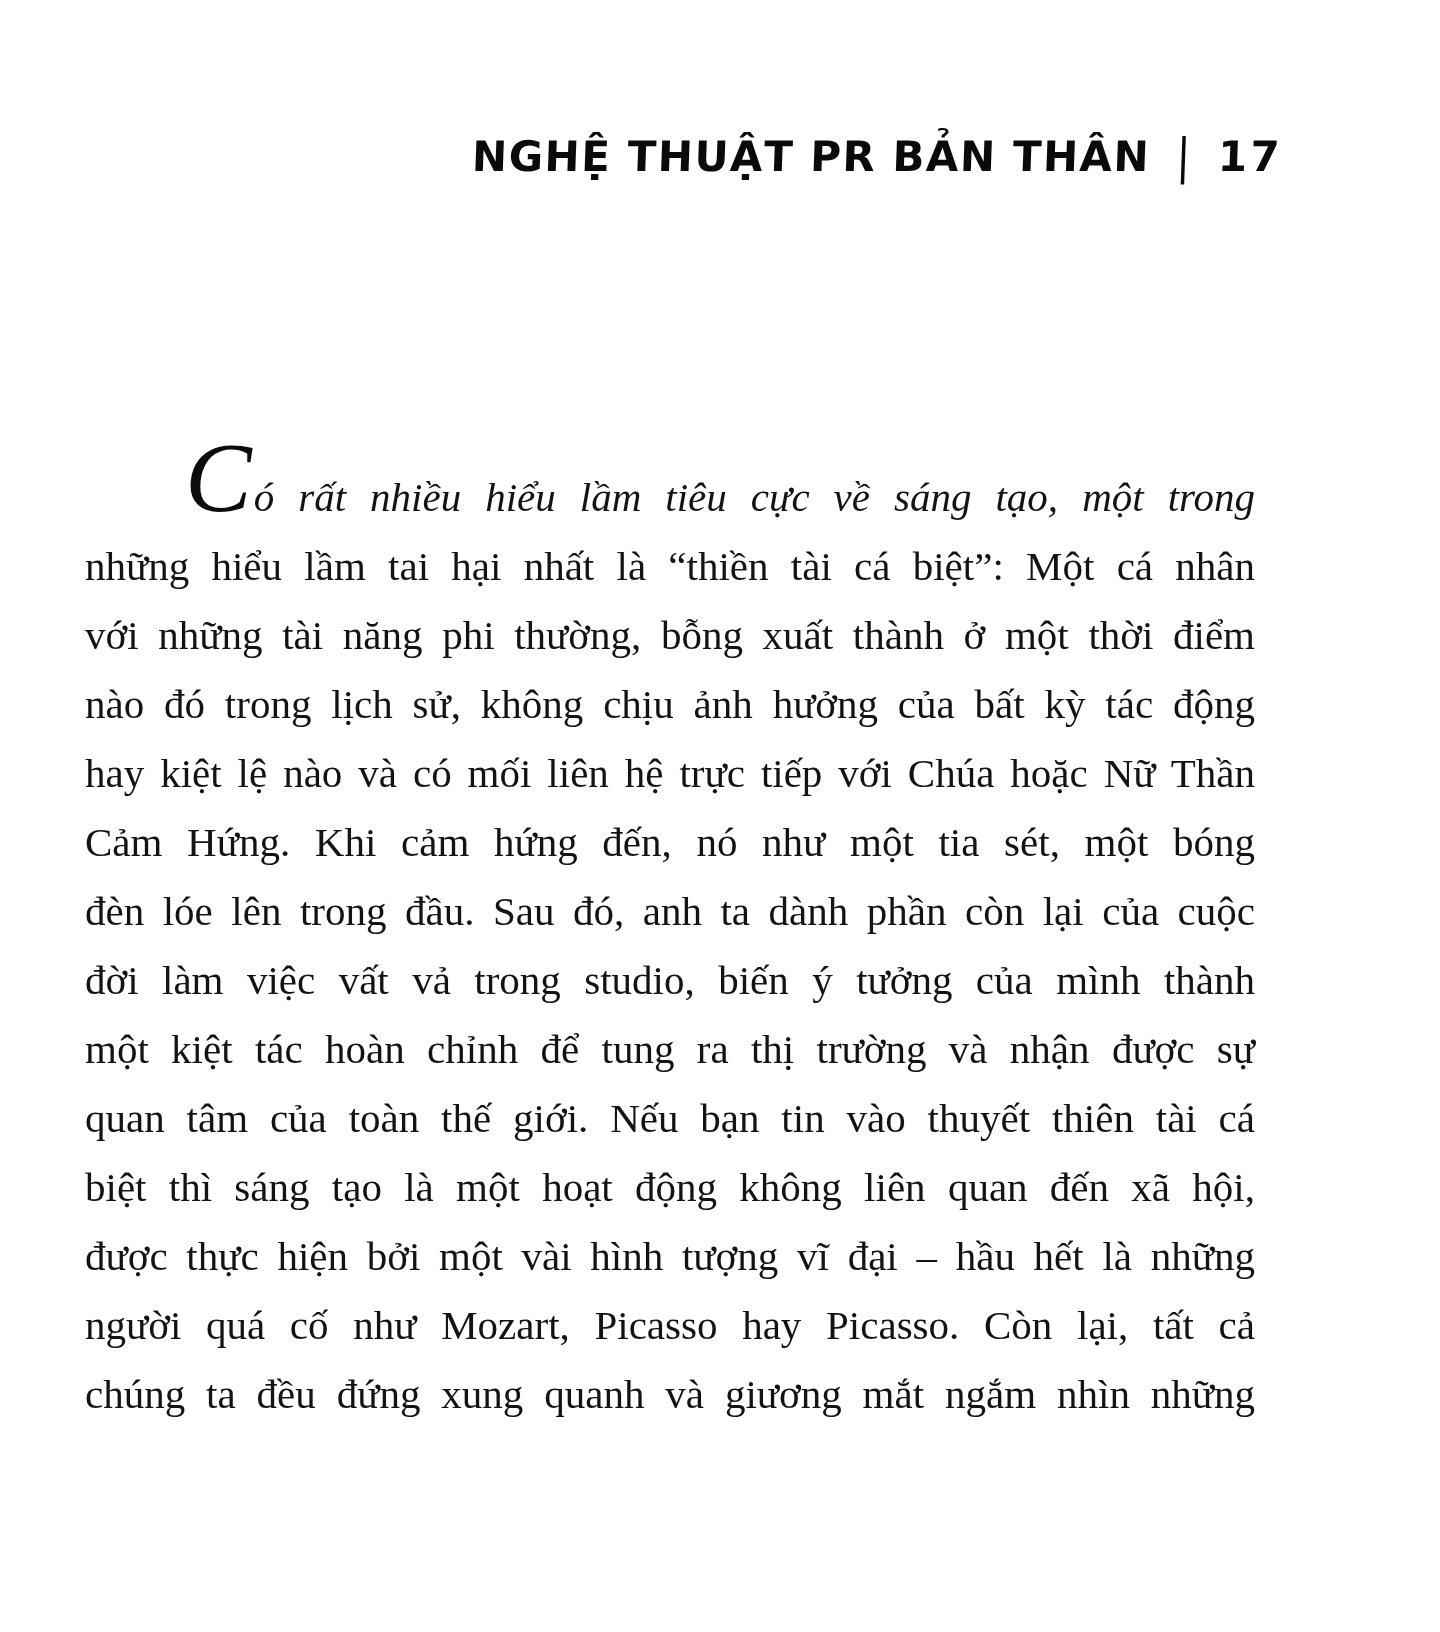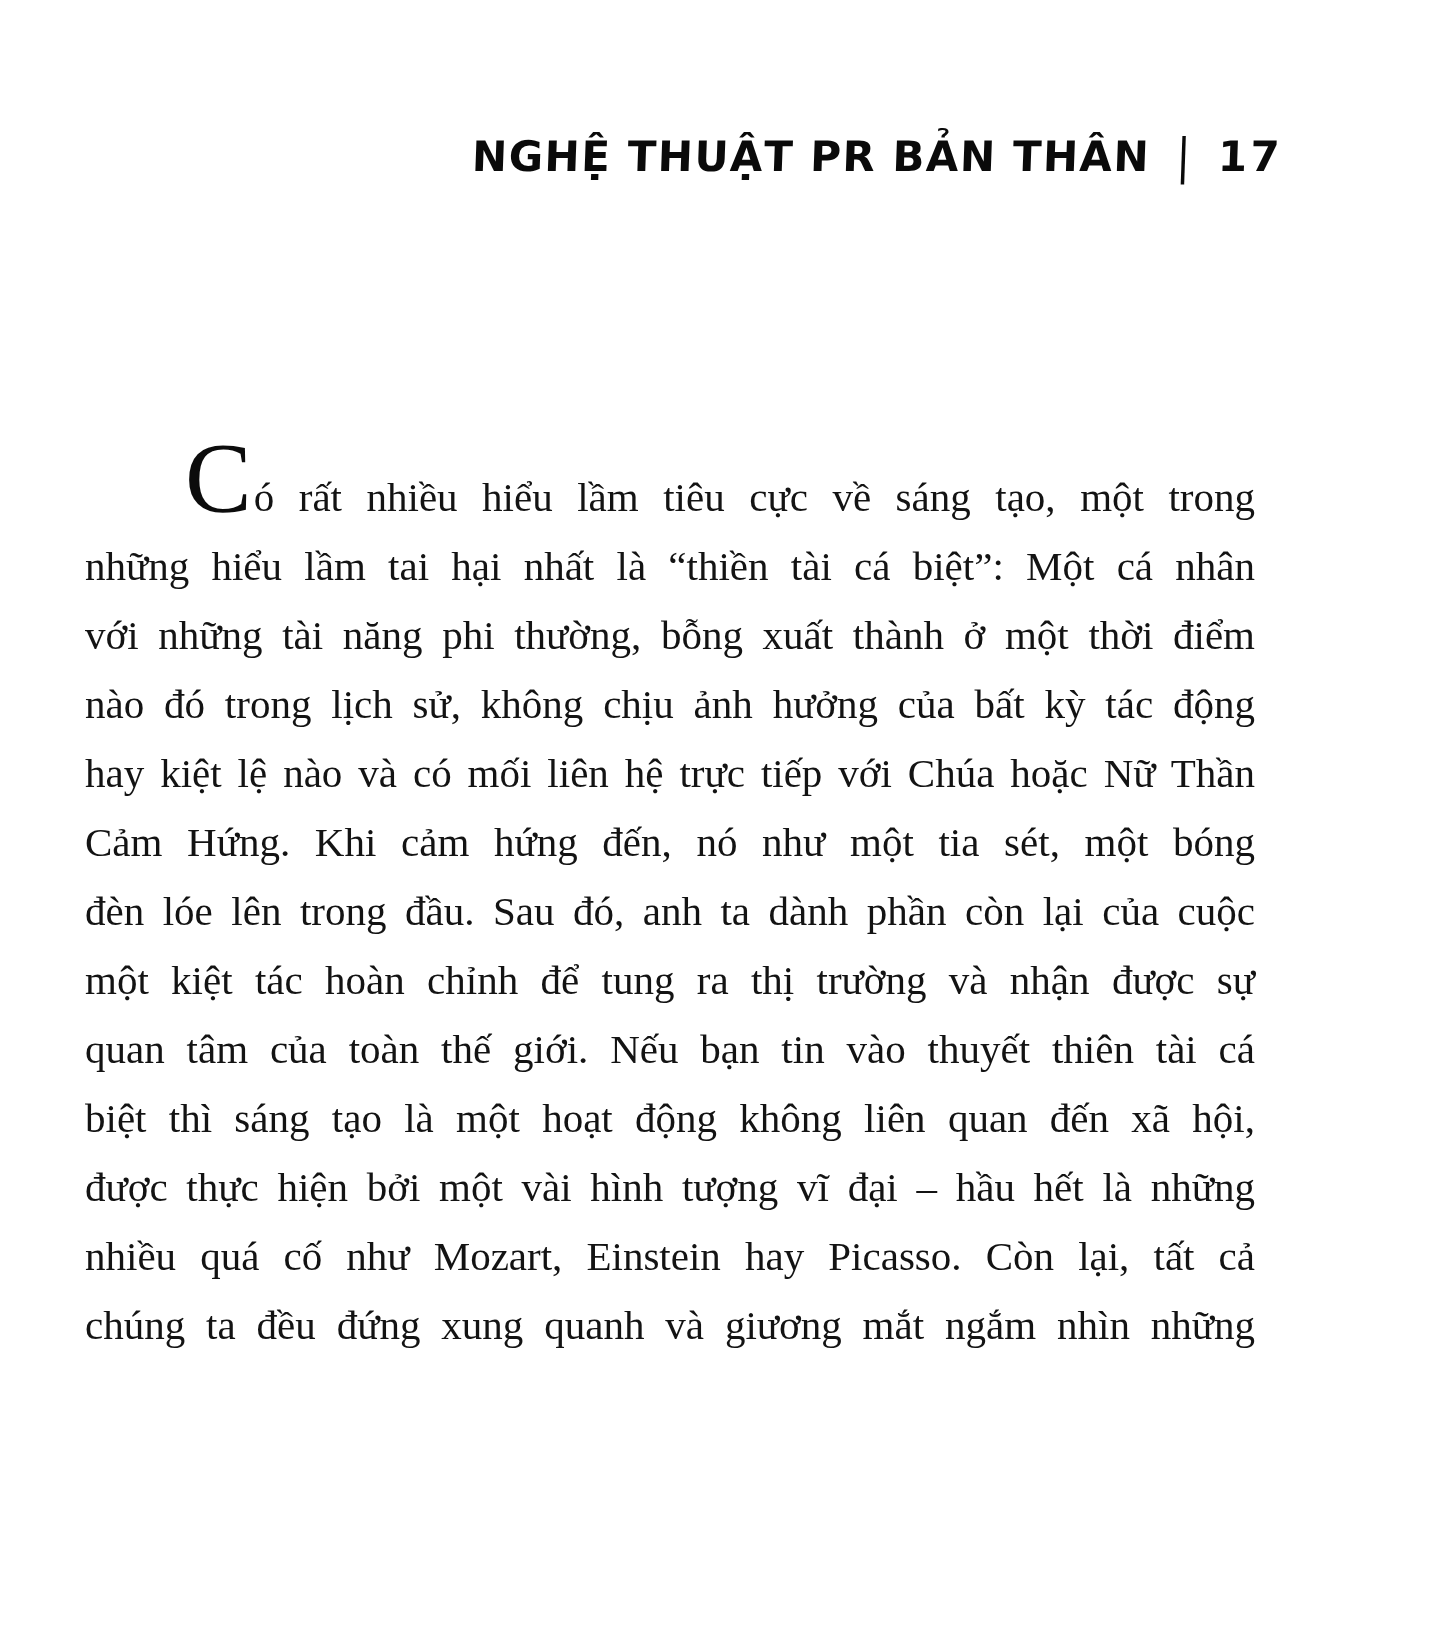--- a/index.html
+++ b/index.html
@@ -53,20 +53,21 @@
     text-align-last: justify;
     height: 69px;
     overflow: visible;
     white-space: normal;
   }
   .line.last {
     text-align-last: left;
   }
   .line.first {
     padding-left: 100px;
+    font-style: italic;
   }
   .initial {
     font-size: 100px;
     line-height: 0;
     letter-spacing: 2px;
     color: #0c0c0c;
   }
 </style>
 </head>
 <body>
@@ -81,22 +82,23 @@
     <div class="line first">
       <span class="initial">C</span><span>ó rất nhiều hiểu lầm tiêu cực về sáng tạo, một trong</span>
     </div>
     <div>
         <div class="line">những hiểu lầm tai hại nhất là “thiền tài cá biệt”: Một cá nhân</div>
         <div class="line">với những tài năng phi thường, bỗng xuất thành ở một thời điểm</div>
         <div class="line">nào đó trong lịch sử, không chịu ảnh hưởng của bất kỳ tác động</div>
         <div class="line">hay kiệt lệ nào và có mối liên hệ trực tiếp với Chúa hoặc Nữ Thần</div>
         <div class="line">Cảm Hứng. Khi cảm hứng đến, nó như một tia sét, một bóng</div>
         <div class="line">đèn lóe lên trong đầu. Sau đó, anh ta dành phần còn lại của cuộc</div>
+        <div class="line">đời làm việc vất vả trong studio, biến ý tưởng của mình thành</div>
         <div class="line">một kiệt tác hoàn chỉnh để tung ra thị trường và nhận được sự</div>
         <div class="line">quan tâm của toàn thế giới. Nếu bạn tin vào thuyết thiên tài cá</div>
         <div class="line">biệt thì sáng tạo là một hoạt động không liên quan đến xã hội,</div>
         <div class="line">được thực hiện bởi một vài hình tượng vĩ đại – hầu hết là những</div>
-        <div class="line">nhiều quá cố như Mozart, Einstein hay Picasso. Còn lại, tất cả</div>
+        <div class="line">người quá cố như Mozart, Picasso hay Picasso. Còn lại, tất cả</div>
         <div class="line">chúng ta đều đứng xung quanh và giương mắt ngắm nhìn những</div>
       </div>
   </div>
 
 </div>
 
 </body></html>

